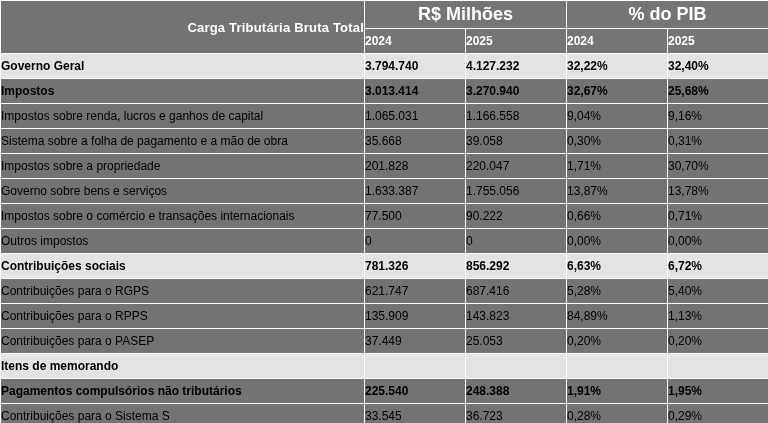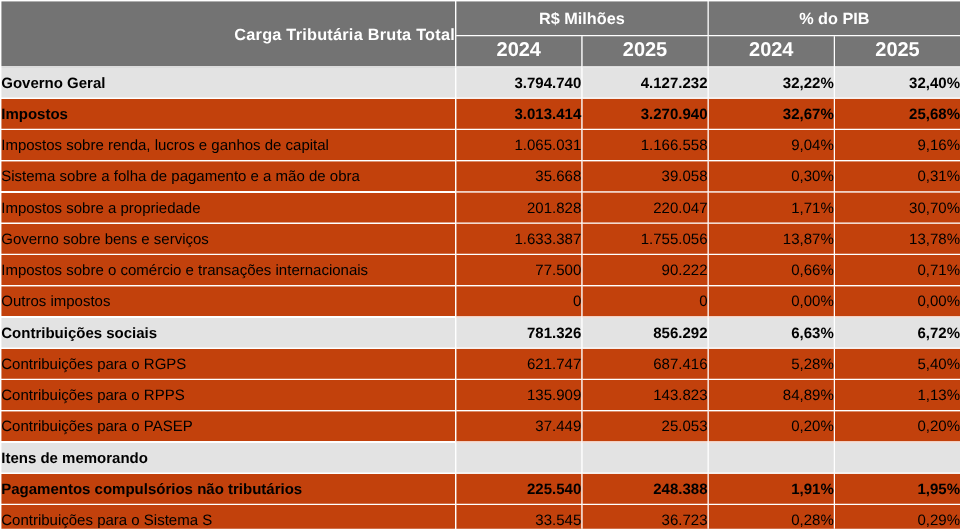--- a/index.html
+++ b/index.html
@@ -37,50 +37,50 @@
     text-align: right;
     font-size: 13px;
     height: 52px;
     letter-spacing: 0.2px;
   }
   .hdr-group {
     background: #757575;
     color: #ffffff;
     font-weight: bold;
     text-align: center;
-    font-size: 13px;
+    font-size: 18px;
     height: 26px;
   }
   .hdr-year {
     background: #757575;
     color: #ffffff;
     font-weight: bold;
-    text-align: center;
-    font-size: 16px;
+    text-align: left;
+    font-size: 12px;
     height: 24px;
   }
 
   
   tbody td {
     height: 24px;
     line-height: 24px;
   }
   .lbl {
     padding-left: 8px;
     text-align: left;
     white-space: nowrap;
     overflow: hidden;
   }
   .num {
     padding-right: 10px;
-    text-align: right;
+    text-align: left;
     white-space: nowrap;
   }
   .row-shade td { background: #e3e3e3; }
-  .row-plain td { background: #c2410c; }
+  .row-plain td { background: #737373; }
   .bold { font-weight: bold; }
   .italic { }
   .indent1 { padding-left: 22px; }
 </style>
 </head>
 <body>
 
 <table class="tax-table">
   <colgroup>
     <col class="c-label">

